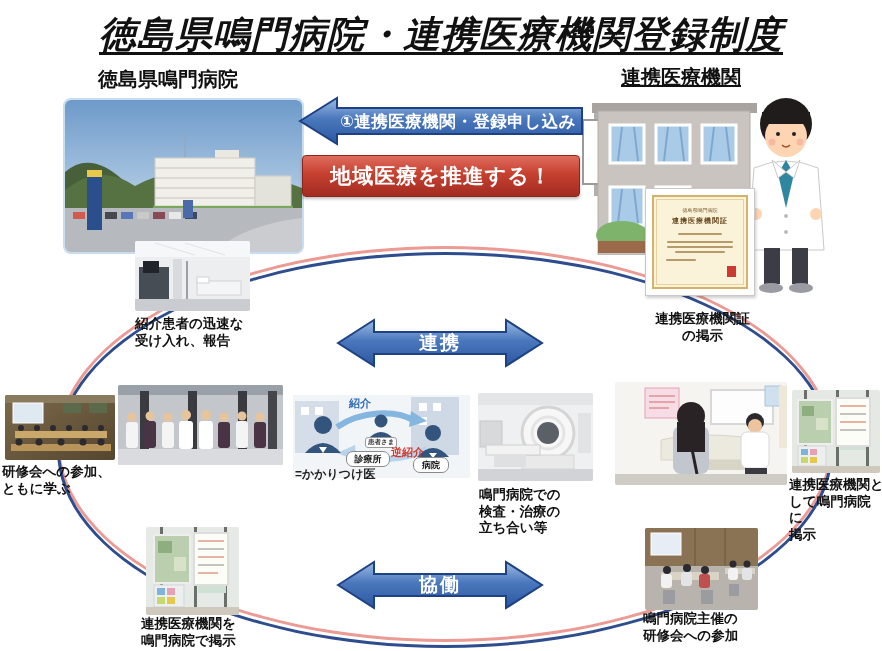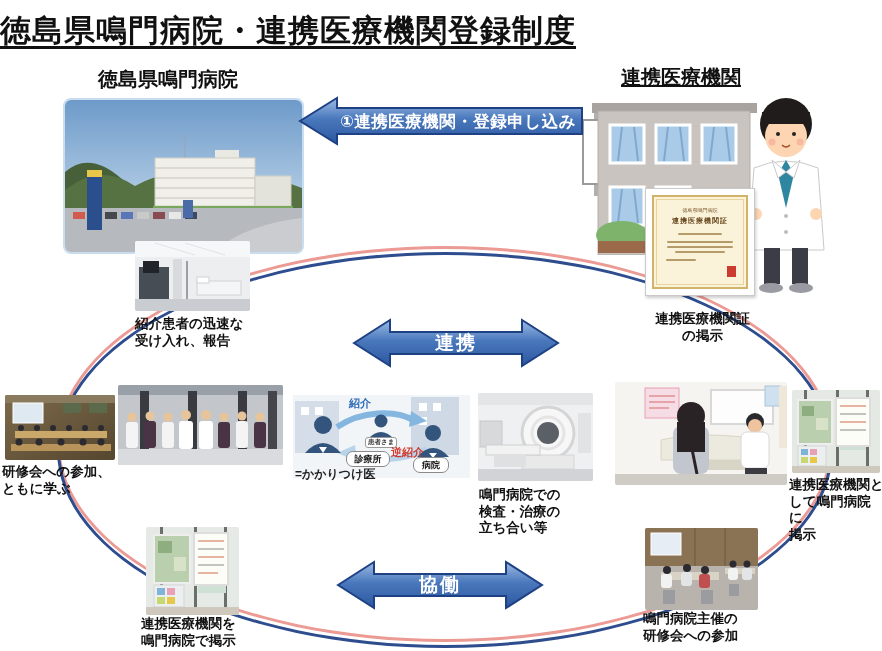--- a/index.html
+++ b/index.html
@@ -1,20 +1,20 @@
 <!DOCTYPE html>
 <html><head>
 <meta charset="utf-8">
 <style>
   html,body{margin:0;padding:0;background:#fff;}
   #stage{position:relative;width:882px;height:651px;background:#fff;overflow:hidden;
          font-family:"Liberation Sans","DejaVu Sans",sans-serif;color:#111;}
   .abs{position:absolute;}
-  .title{width:100%;font-size:31px;font-weight:800;letter-spacing:1px;
-         text-decoration:underline;text-decoration-thickness:2.5px;text-underline-offset:5px;}
+  .title{width:100%;text-align:center;font-size:37px;font-weight:800;letter-spacing:1px;
+         text-decoration:underline;text-decoration-thickness:2.5px;text-underline-offset:5px;font-style:italic;}
   .sec-label{font-size:20px;font-weight:800;}
   .caption{font-size:13.5px;font-weight:700;line-height:1.24;white-space:pre-line;}
   .caption.center{text-align:center;}
   .photo{overflow:hidden;border-radius:2px;}
   .photo svg{display:block;}
   
   .banner{background:linear-gradient(180deg,#de6c5e 0%,#c6402f 45%,#a22c22 100%);
           border:1px solid #8e241c;border-radius:4px;display:flex;align-items:center;justify-content:center;
           box-shadow:0 2px 3px rgba(0,0,0,.25);}
   .banner span{color:#fff;font-size:21px;font-weight:800;letter-spacing:1px;}
@@ -106,20 +106,23 @@
     </svg>
   </div>
 
   <div class="abs" style="left:297px;top:95px;width:288px;height:53px;z-index:4;">
     <svg width="288" height="53" viewBox="0 0 288 53">
       <path d="M3 26 L40 3 v10 h245 v26 H40 v10 Z" fill="url(#g_blue)" stroke="#1e4184" stroke-width="2"></path>
     </svg>
     <div class="arrow-label" style="padding-left:34px;">①連携医療機関・登録申し込み</div>
   </div>
 
+  <div class="abs banner" style="left:302px;top:155px;width:276px;height:40px;z-index:4;">
+    <span>地域医療を推進する！</span>
+  </div>
 
 
   <div class="abs" style="left:582px;top:110px;width:28px;height:86px;z-index:2;">
     <svg width="28" height="86" viewBox="0 0 28 86">
       <rect x="12" y="0" width="4" height="86" fill="#b0b0b0"></rect>
       <rect x="1" y="10" width="26" height="64" fill="#ffffff" stroke="#9a9a9a" stroke-width="2"></rect>
     </svg>
   </div>
 
   <div class="abs" style="left:592px;top:95px;width:165px;height:160px;z-index:2;">
@@ -200,21 +203,21 @@
       <rect x="8" y="20" width="16" height="12" fill="#20242a"></rect>
       <rect x="62" y="40" width="44" height="14" fill="#f4f5f6" stroke="#d0d2d4"></rect>
       <rect x="62" y="36" width="12" height="6" fill="#ffffff" stroke="#d0d2d4"></rect>
       <line x1="52" y1="20" x2="52" y2="58" stroke="#9aa0a6" stroke-width="2"></line>
       <rect x="0" y="58" width="115" height="12" fill="#c9ccd0"></rect>
     </svg>
   </div>
   <div class="abs caption" style="left:135px;top:316px;width:175px;z-index:3;">紹介患者の迅速な
 受け入れ、報告</div>
 
-  <div class="abs" style="left:350px;top:314px;width:212px;height:58px;z-index:4;text-align:center;">
+  <div class="abs" style="left:334px;top:314px;width:212px;height:58px;z-index:4;text-align:center;">
     <svg width="212" height="58" viewBox="0 0 212 58">
       <path d="M4 29 L40 6 v12 h132 V6 l36 23 -36 23 V40 H40 v12 Z" fill="url(#g_blue)" stroke="#1e4184" stroke-width="2"></path>
     </svg>
     <div class="rel-label">連携</div>
   </div>
 
   <div class="abs photo" style="left:5px;top:395px;width:110px;height:65px;z-index:3;">
     <svg width="110" height="65" viewBox="0 0 110 65">
       <rect width="110" height="65" fill="url(#g_conf)"></rect>
       <rect width="110" height="8" fill="#8a7a5e"></rect>

